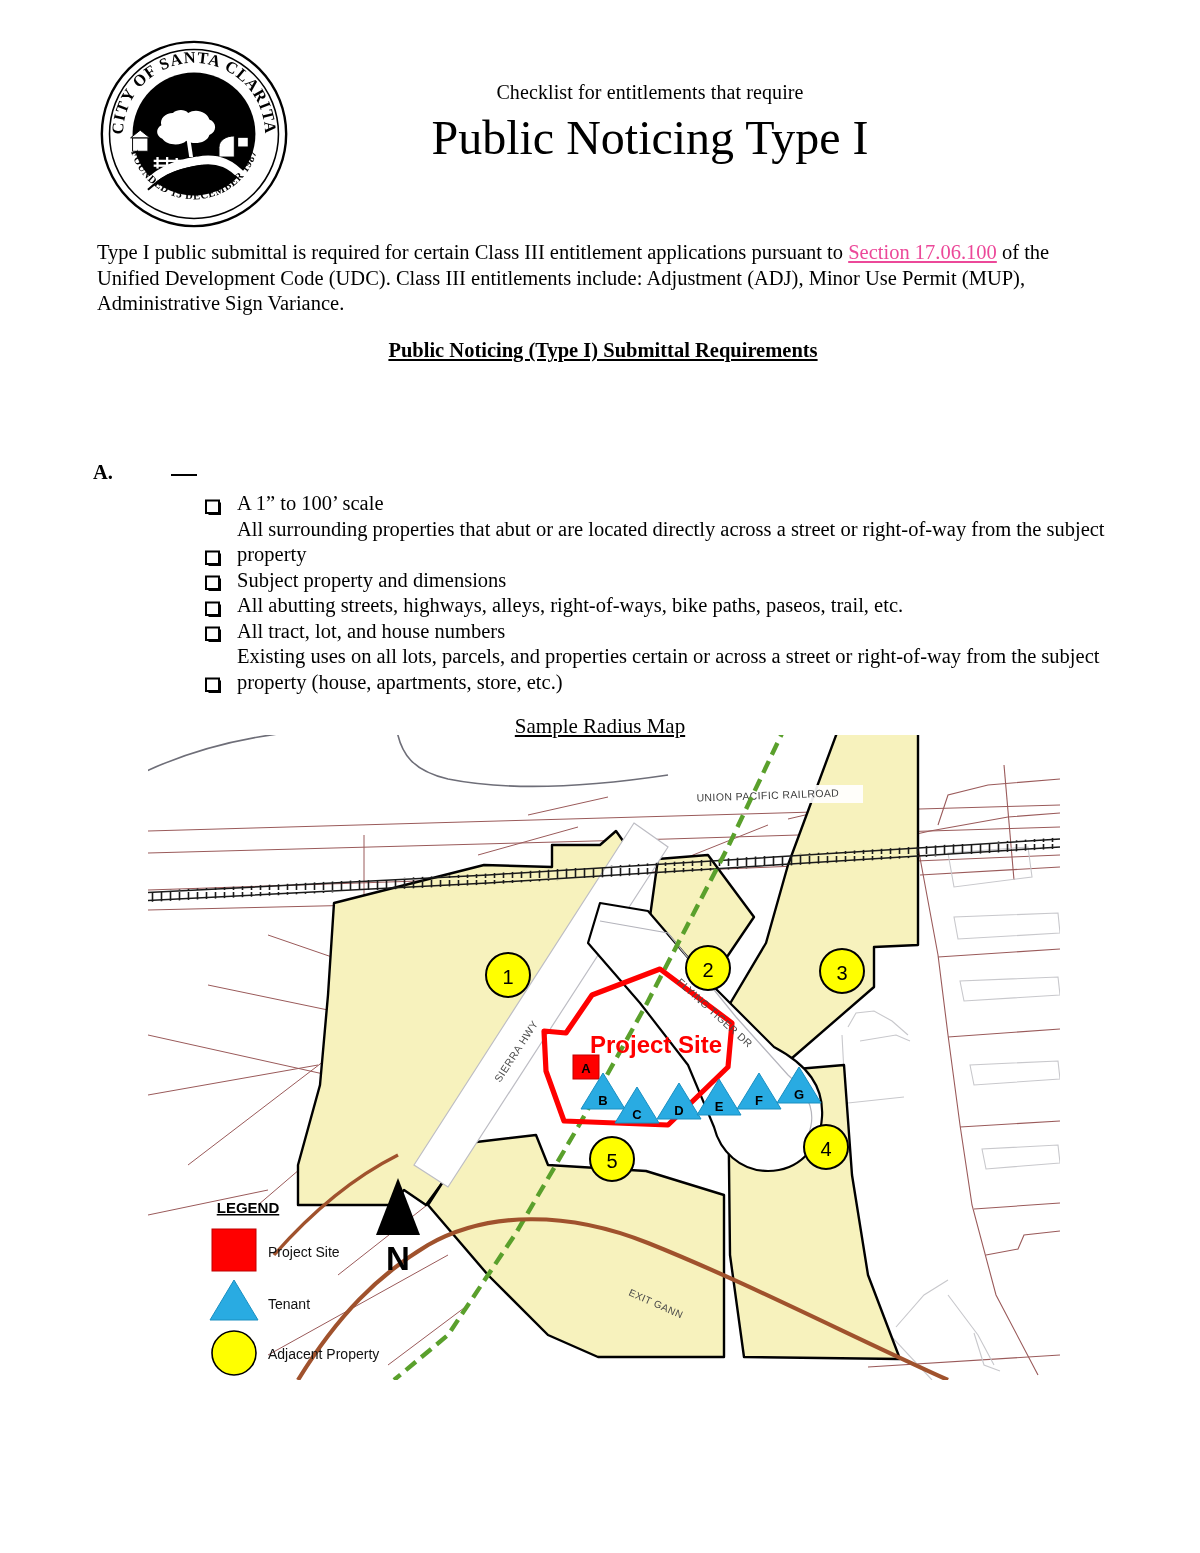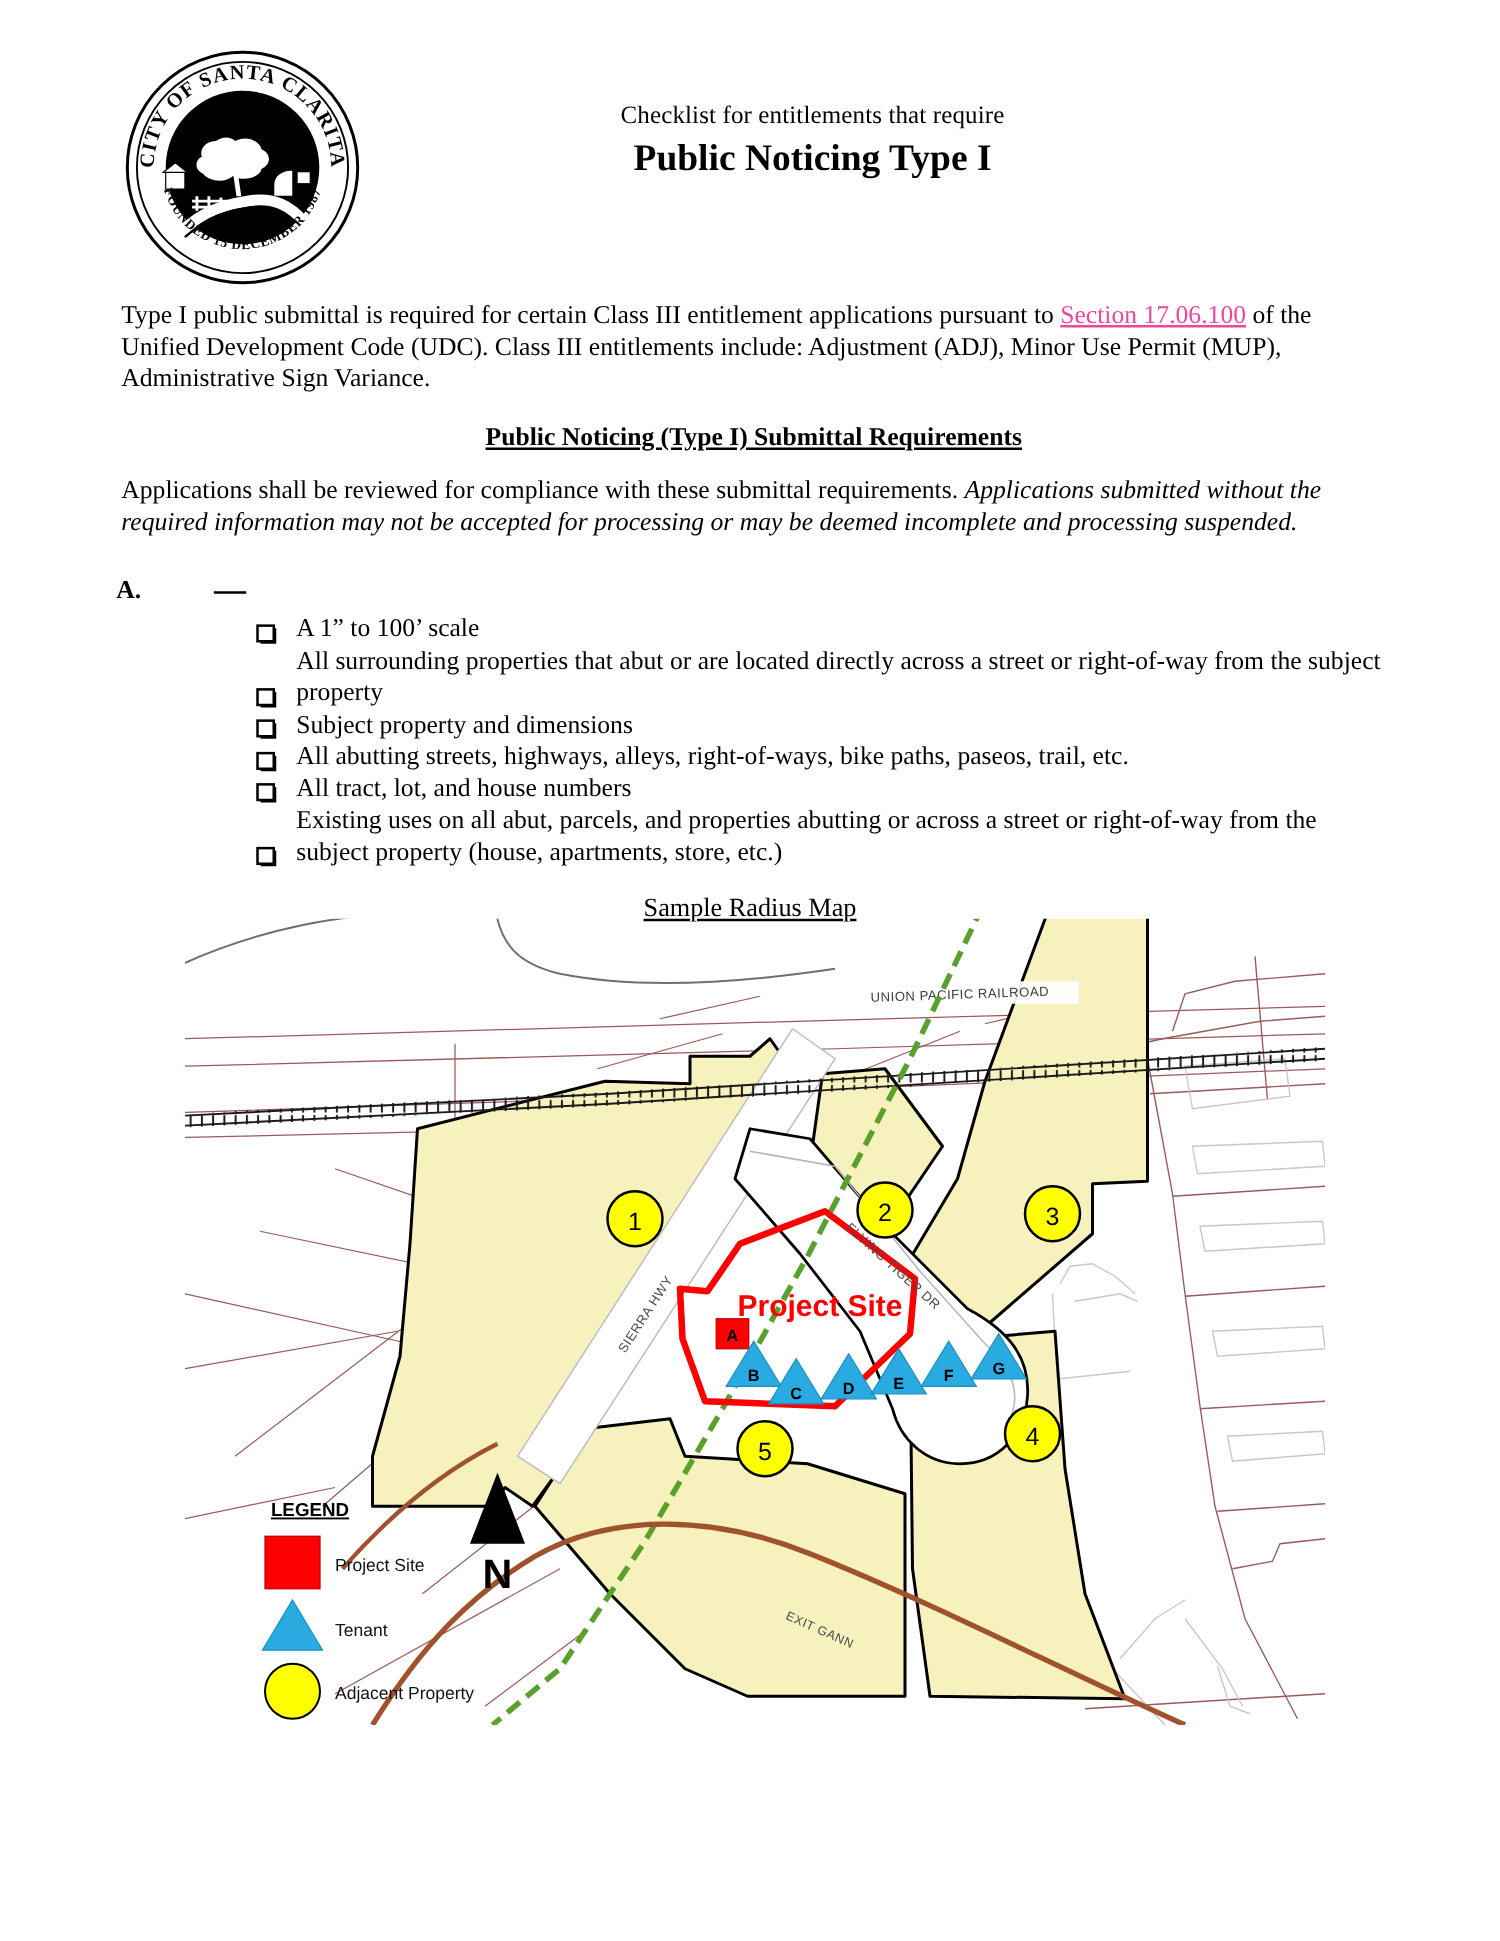--- a/index.html
+++ b/index.html
@@ -41,22 +41,22 @@
     top: 80px;
     width: 700px;
     text-align: center;
   }
   .header-line1 {
     font-size: 20px;
     line-height: 1.25;
     letter-spacing: 0.1px;
   }
   .header-line2 {
-    font-size: 30px;
-    font-weight: bold;
+    font-size: 48px;
+    font-weight: normal;
     line-height: 1.3;
     margin-top: 2px;
   }
 
   
   .intro {
     position: absolute;
     left: 97px;
     top: 240px;
     width: 1012px;
@@ -210,21 +210,20 @@
     <div class="header-text">
       <div class="header-line1">Checklist for entitlements that require</div>
       <div class="header-line2">Public Noticing Type I</div>
     </div>
   </div>
 
   <div class="intro"><span>Type I public submittal is required for certain Class III entitlement applications pursuant to </span><a class="link" href="#">Section 17.06.100</a><span> of the Unified Development Code (UDC). Class III entitlements include: Adjustment (ADJ), Minor Use Permit (MUP), Administrative Sign Variance.</span></div>
 
   <div class="sect-head">Public Noticing (Type I) Submittal Requirements</div>
 
-  <div class="compliance"><span>Applications shall be reviewed for compliance with these submittal requirements. </span><em>Applications submitted without the required information may not be accepted for processing or may be deemed incomplete and processing suspended.</em></div>
 
   <div class="sect-a">
     <div class="sect-a-row">
       <span class="sect-a-letter">A.</span>
       <span class="sect-a-blank"></span>
     </div>
 
     <div class="checklist">
       <div class="check-item">
         <span class="check-box">
@@ -271,21 +270,21 @@
         </span>
         <span class="check-text">All tract, lot, and house numbers</span>
       </div>
       <div class="check-item">
         <span class="check-box">
           <svg width="20" height="20" viewBox="0 0 20 20">
             <rect x="3" y="3.5" width="13" height="12.5" fill="#ffffff" stroke="#000" stroke-width="2"></rect>
             <path d="M16,5.5 L18,5.5 L18,18 L5.5,18 L5.5,16 L16,16 Z" fill="#000"></path>
           </svg>
         </span>
-        <span class="check-text">Existing uses on all abut, parcels, and properties abutting or across a street or right-of-way from the subject property (house, apartments, store, etc.)</span>
+        <span class="check-text">Existing uses on all lots, parcels, and properties certain or across a street or right-of-way from the subject property (house, apartments, store, etc.)</span>
       </div>
     </div>
   </div>
 
   <div class="map-title">Sample Radius Map</div>
 
   <div class="map-wrap">
     <svg width="912" height="645" viewBox="0 0 912 645" aria-hidden="false">
 
       <defs>

